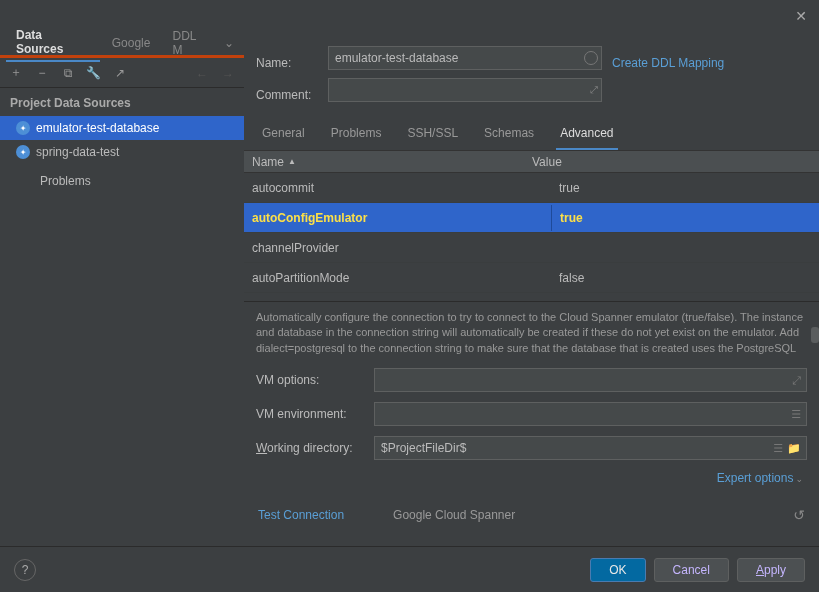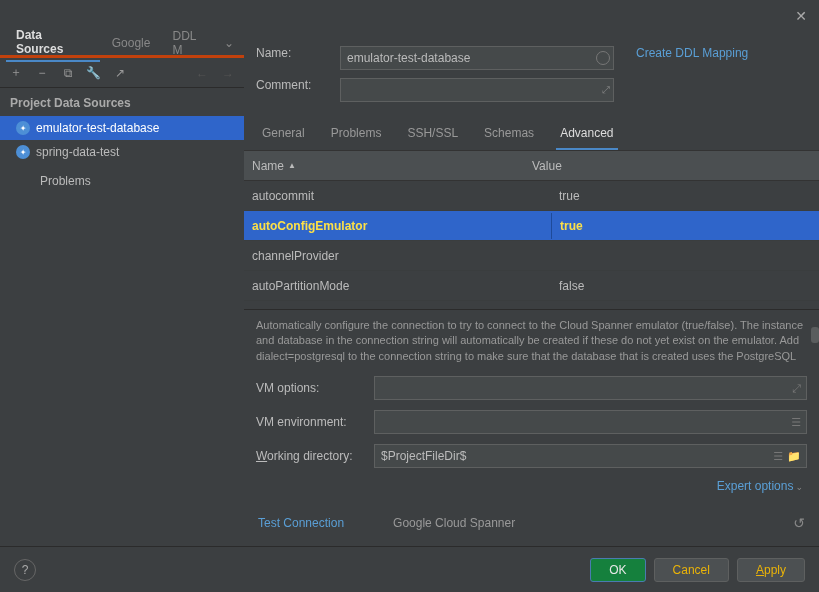--- a/index.html
+++ b/index.html
@@ -107,22 +107,22 @@
 }
 
 .right-pane {
   flex: 1;
   display: flex;
   flex-direction: column;
   padding-top: 12px;
 }
 .form-row {
   display: flex;
-  align-items: flex-start;
-  gap: 14px;
+  align-items: flex-end;
+  gap: 2px;
   padding: 4px 12px;
   height: 32px;
 }
 .form-label {
   width: 70px;
   color: #bbb;
 }
 .input-wrapper {
   position: relative;
   flex: 0 0 274px;
@@ -176,21 +176,21 @@
 }
 
 .prop-table {
   display: flex;
   flex-direction: column;
 }
 .prop-header {
   display: flex;
   background: #4b4f51;
   border-bottom: 1px solid #333;
-  height: 30px;
+  height: 22px;
   align-items: center;
 }
 .col-name { width: 280px; padding: 4px 8px; display:flex; align-items:center; gap:4px;}
 .col-value { flex: 1; padding: 4px 8px; position: relative; }
 .sort-arrow { font-size: 8px; }
 .prop-row {
   display: flex;
   height: 30px;
   align-items: center;
   border-bottom: 1px solid #3a3d3e;
@@ -311,28 +311,28 @@
   align-items: center;
   justify-content: center;
   cursor: pointer;
 }
 .btn-spacer { flex: 1; }
 .btn {
   height: 24px;
   padding: 0 18px;
   background: #4c5052;
   border: 1px solid #5e6060;
-  color: #eab308;
+  color: #c4b5fd;
   cursor: pointer;
   border-radius: 3px;
   font-family: inherit;
   font-size: 12px;
 }
 .btn.primary {
-  background: #15803d;
+  background: #0369a1;
   border-color: #4a7bb0;
   color: #e8e8e8;
 }
 </style>
 </head>
 <body>
 
 <div class="dialog-close">✕</div>
 
 <div class="main-area">

